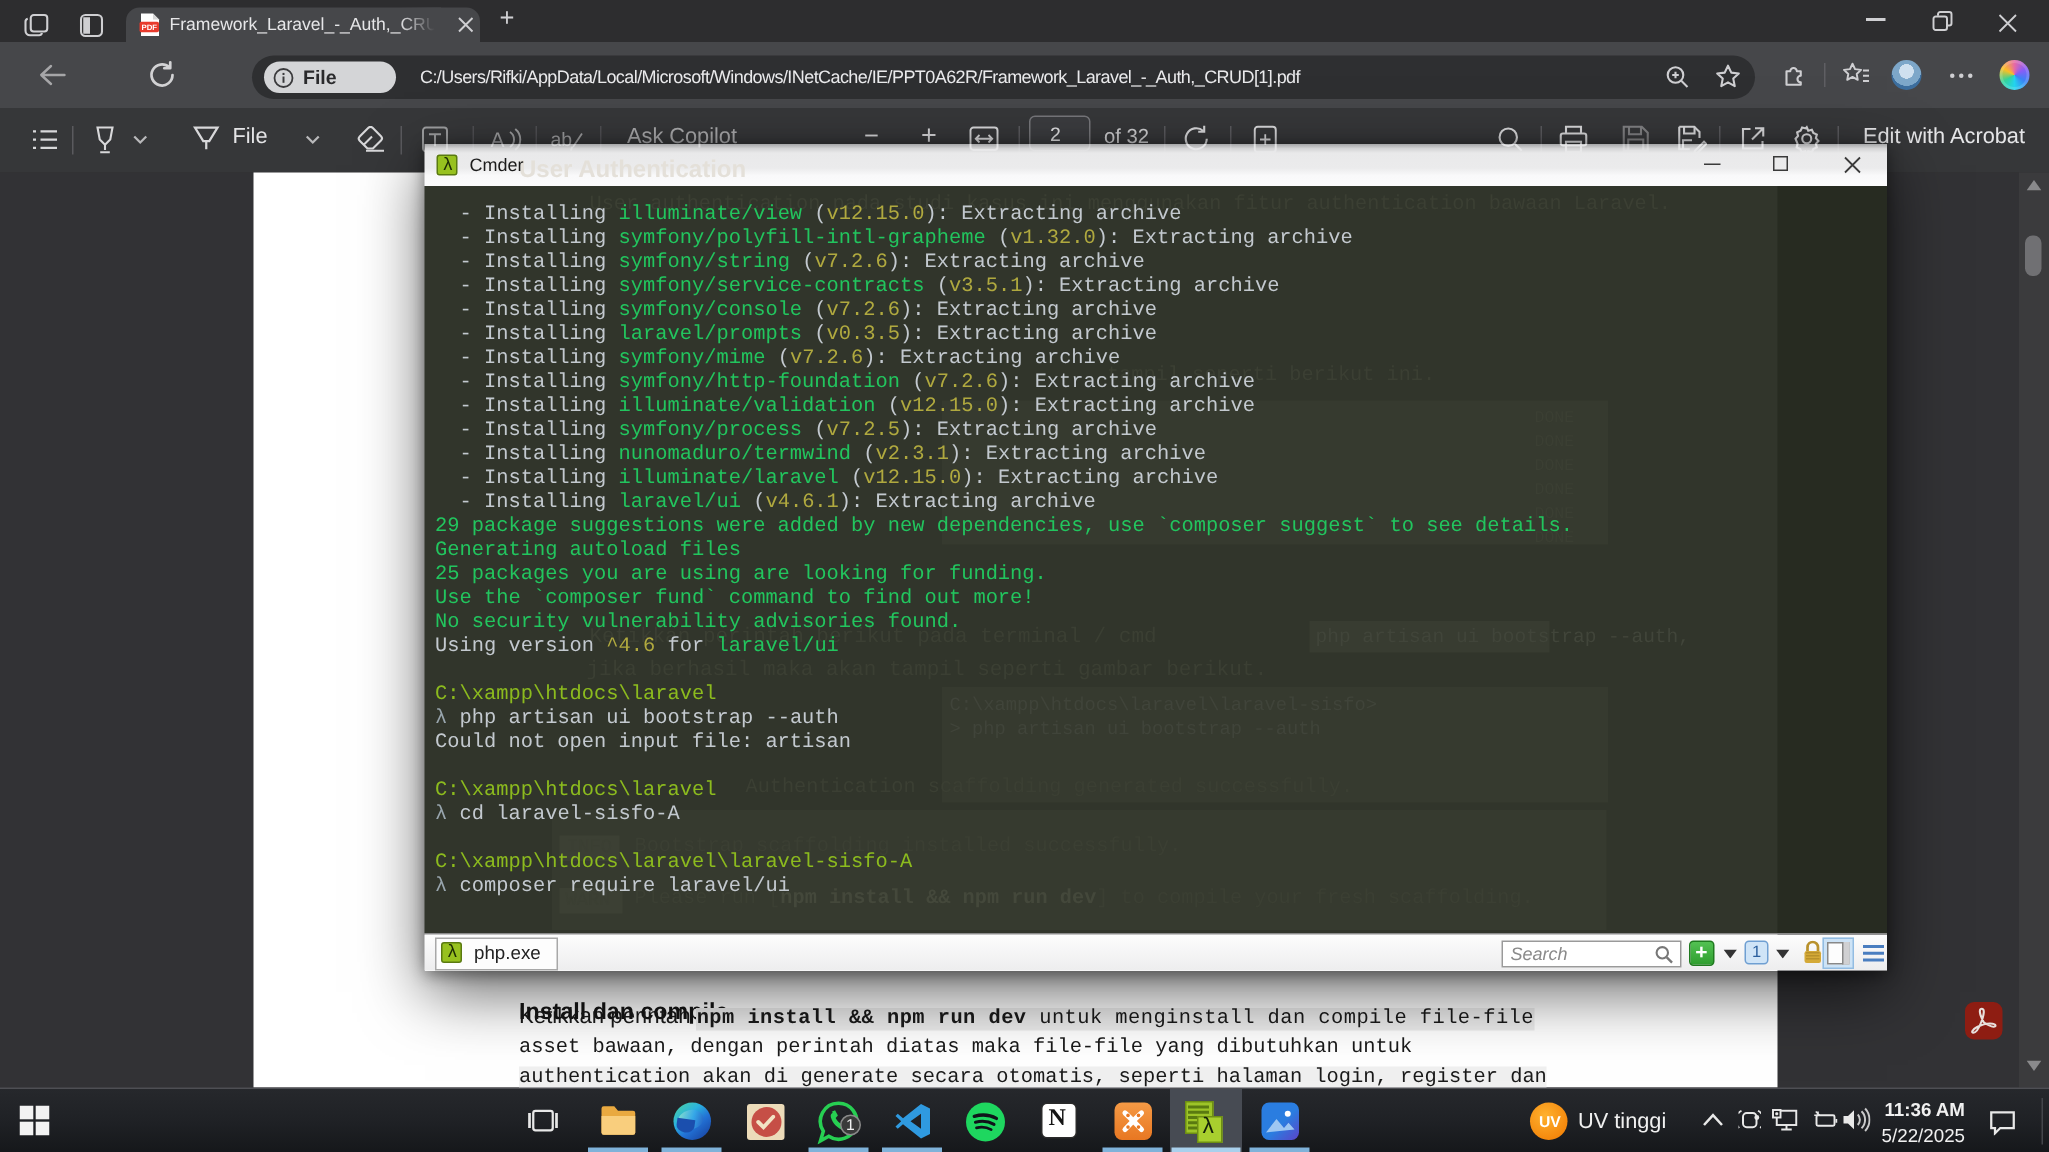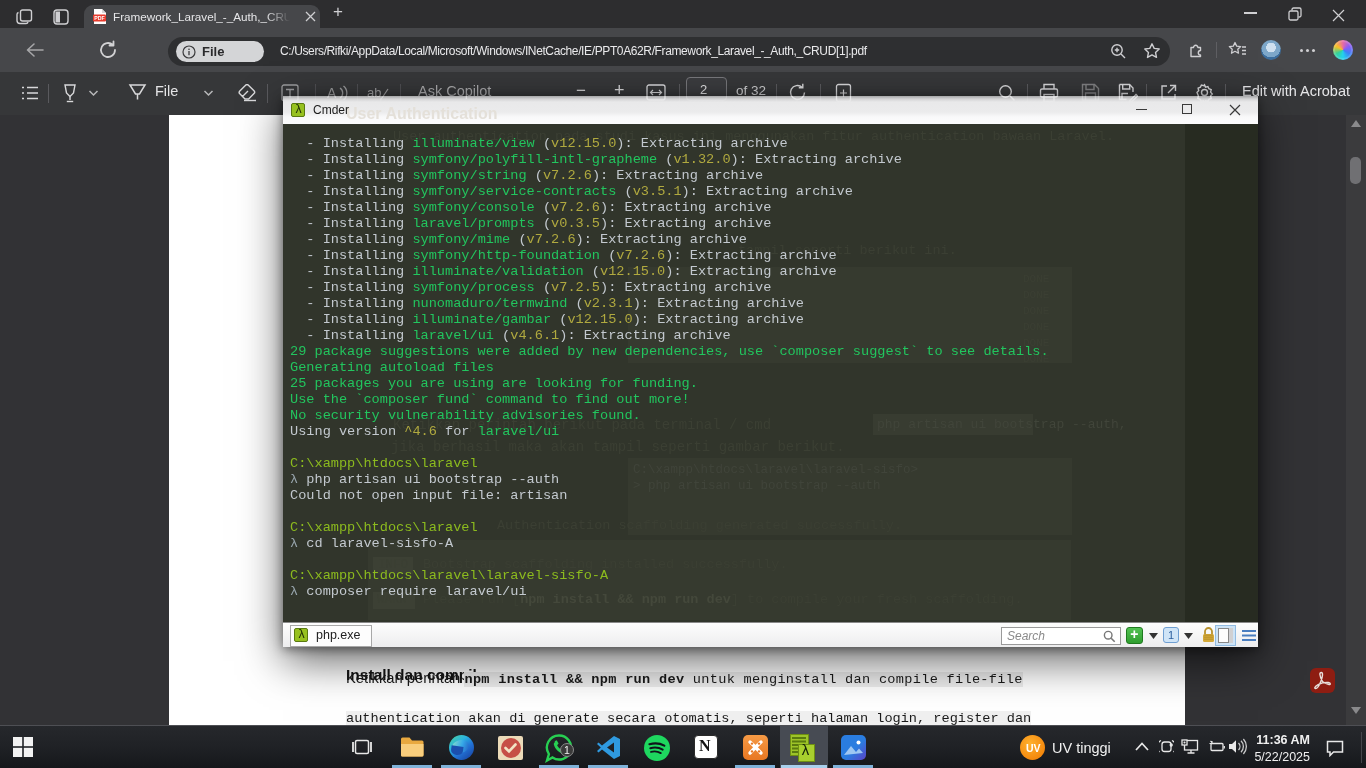--- a/index.html
+++ b/index.html
@@ -232,20 +232,21 @@
       </svg>
     <div class="tdiv" style="left:1225px;"></div>
     <div class="abs" style="left:1242px;top:11px;font-size:14.5px;color:#e6e6e8;">Edit with Acrobat</div>
   </div>
 
   <div id="viewer">
     <div id="page">
 
       <div class="abs" style="left:177px;top:531px;font-size:15.5px;font-weight:bold;color:#151515;font-family:'Liberation Sans',sans-serif;margin-top:20px;">Install dan compile</div>
       <div class="abs" style="left:177px;top:555px;font-size:14.8px;color:#1a1a1a;white-space:nowrap;">Ketikkan perintah <span style="background:#ececec;font-family:'Liberation Mono',monospace;font-size:13.6px;font-weight:bold;letter-spacing:0.3px;">npm install &amp;&amp; npm run dev</span><span style="background:#ececec;font-family:'Liberation Mono',monospace;font-size:13.6px;letter-spacing:0.3px;"> untuk menginstall dan compile file-file</span></div>
+      <div class="abs" style="left:177px;top:576px;font-size:13.6px;color:#1a1a1a;font-family:'Liberation Mono',monospace;white-space:nowrap;">asset bawaan, dengan perintah diatas maka file-file yang dibutuhkan untuk</div>
       <div class="abs" style="left:177px;top:596px;font-size:13.6px;color:#1a1a1a;font-family:'Liberation Mono',monospace;white-space:nowrap;"><span style="background:#f0f0f0;">authentication akan di generate secara otomatis, seperti halaman login, register dan</span></div>
     </div>
     <div id="vtrack">
       <div id="vthumb"></div>
       <svg class="abs" style="left:5px;top:5px" width="10" height="7" viewBox="0 0 10 7">
           <path d="M5 0 L10 7 H0 z" fill="#8a8a8c"></path>
         </svg>
       <svg class="abs" style="left:5px;top:592px" width="10" height="7" viewBox="0 0 10 7">
           <path d="M5 7 L0 0 h10 z" fill="#8a8a8c"></path>
         </svg>
@@ -300,21 +301,21 @@
   - Installing <span class="g">symfony/polyfill-intl-grapheme</span> (<span class="y">v1.32.0</span>): Extracting archive
   - Installing <span class="g">symfony/string</span> (<span class="y">v7.2.6</span>): Extracting archive
   - Installing <span class="g">symfony/service-contracts</span> (<span class="y">v3.5.1</span>): Extracting archive
   - Installing <span class="g">symfony/console</span> (<span class="y">v7.2.6</span>): Extracting archive
   - Installing <span class="g">laravel/prompts</span> (<span class="y">v0.3.5</span>): Extracting archive
   - Installing <span class="g">symfony/mime</span> (<span class="y">v7.2.6</span>): Extracting archive
   - Installing <span class="g">symfony/http-foundation</span> (<span class="y">v7.2.6</span>): Extracting archive
   - Installing <span class="g">illuminate/validation</span> (<span class="y">v12.15.0</span>): Extracting archive
   - Installing <span class="g">symfony/process</span> (<span class="y">v7.2.5</span>): Extracting archive
   - Installing <span class="g">nunomaduro/termwind</span> (<span class="y">v2.3.1</span>): Extracting archive
-  - Installing <span class="g">illuminate/gambar</span> (<span class="y">v12.15.0</span>): Extracting archive
+  - Installing <span class="g">illuminate/laravel</span> (<span class="y">v12.15.0</span>): Extracting archive
   - Installing <span class="g">laravel/ui</span> (<span class="y">v4.6.1</span>): Extracting archive
 <span class="g">29 package suggestions were added by new dependencies, use `composer suggest` to see details.
 Generating autoload files
 25 packages you are using are looking for funding.
 Use the `composer fund` command to find out more!
 No security vulnerability advisories found.</span>
 Using version <span class="y">^4.6</span> for <span class="g">laravel/ui</span>
 
 <span class="gb">C:\xampp\htdocs\laravel</span>
 <span class="p">λ</span> php artisan ui bootstrap --auth

